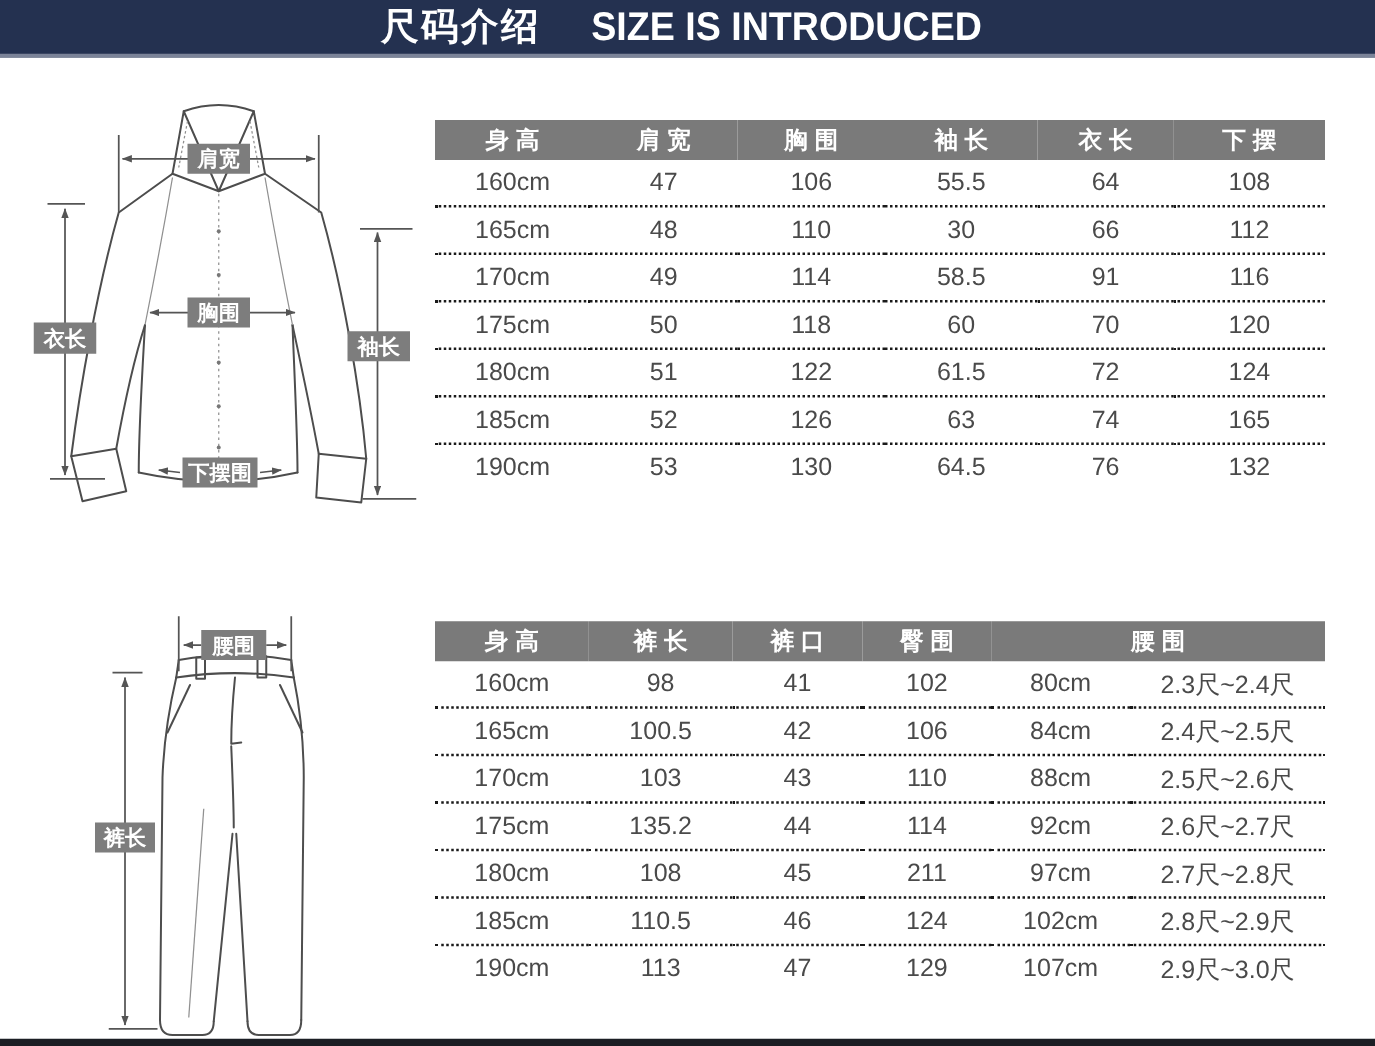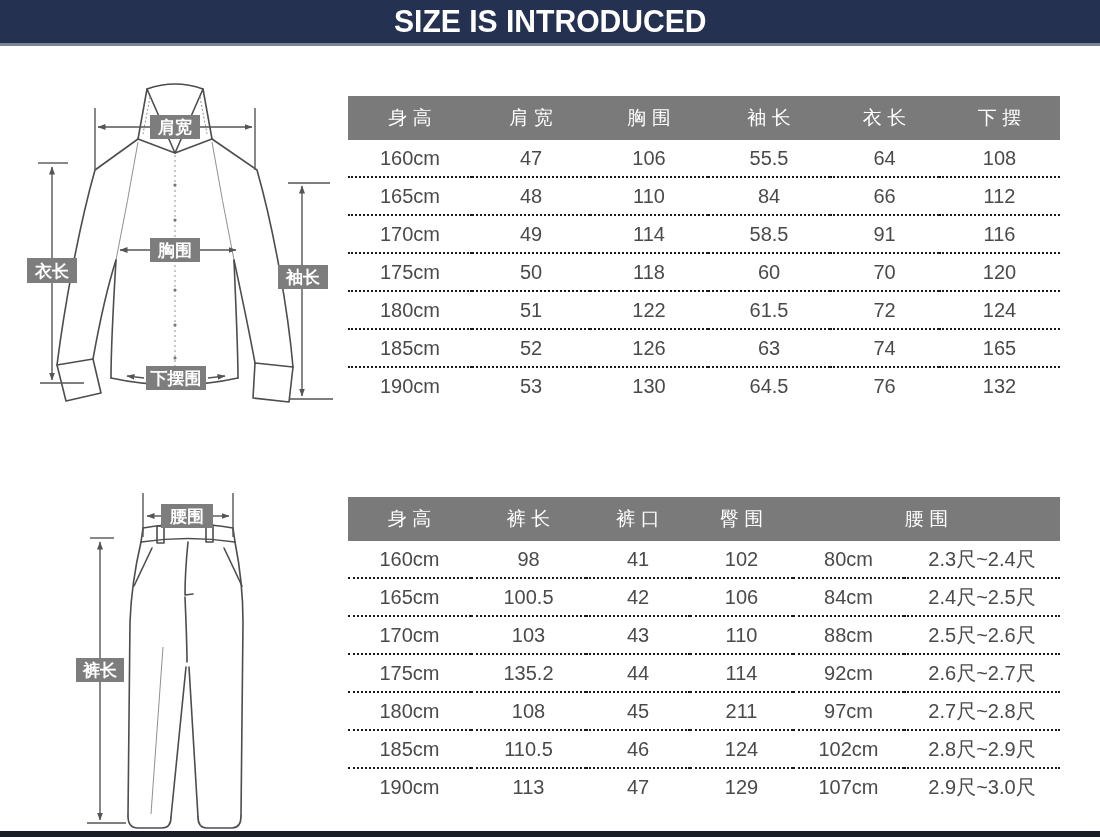--- a/index.html
+++ b/index.html
@@ -15,21 +15,21 @@
   }
   .title-zh{font-size:30px;font-weight:700;letter-spacing:2px;}
   .title-en{font-size:32px;font-weight:800;letter-spacing:0;transform:scaleX(.94);transform-origin:center;}
   
   .size-table{
     position:absolute;left:348px;width:712px;border-collapse:collapse;table-layout:fixed;
   }
   .shirt-table{top:96px;}
   .pants-table{top:497px;}
   .size-table th{
-    background:#7a7a7a;color:#fff;font-size:19px;font-weight:400;height:44px;
+    background:#7a7a7a;color:#fff;font-size:19px;font-weight:700;height:32px;
     text-align:center;padding:0;margin-top:27px;
   }
   .size-table td{
     text-align:center;font-size:20px;color:#4a4a4a;height:36px;padding:0;
     border-bottom:2px dotted #1a1a1a;
   }
   .size-table tr:last-child td{border-bottom:none;text-align:center;}
   
   .shirt-svg{position:absolute;left:0;top:60px;width:345px;height:400px;}
   .pants-svg{position:absolute;left:0;top:462px;width:345px;height:370px;}
@@ -40,20 +40,21 @@
   .dim{fill:none;stroke:#555;stroke-width:1.4;}
   
   .bottom-bar{position:absolute;left:0;bottom:0;width:1100px;height:6px;background:#1b1e24;}
 </style>
 </head>
 <body>
 
 <div class="page">
 
   <div class="title-bar">
+    <span class="title-zh">尺码介绍</span>
     <span class="title-en">SIZE IS INTRODUCED</span>
   </div>
 
   <svg class="shirt-svg" viewBox="0 0 345 400">
     <defs>
       <marker id="ah" markerWidth="10" markerHeight="8" refX="7.5" refY="3" orient="auto-start-reverse" markerUnits="userSpaceOnUse">
         <path d="M0,0 L8,3 L0,6 Z" fill="#555"></path>
       </marker>
     </defs>
 
@@ -146,21 +147,21 @@
         <td>47</td>
         <td>106</td>
         <td>55.5</td>
         <td>64</td>
         <td>108</td>
       </tr>
       <tr>
         <td>165cm</td>
         <td>48</td>
         <td>110</td>
-        <td>84</td>
+        <td>30</td>
         <td>66</td>
         <td>112</td>
       </tr>
       <tr>
         <td>170cm</td>
         <td>49</td>
         <td>114</td>
         <td>58.5</td>
         <td>91</td>
         <td>116</td>

